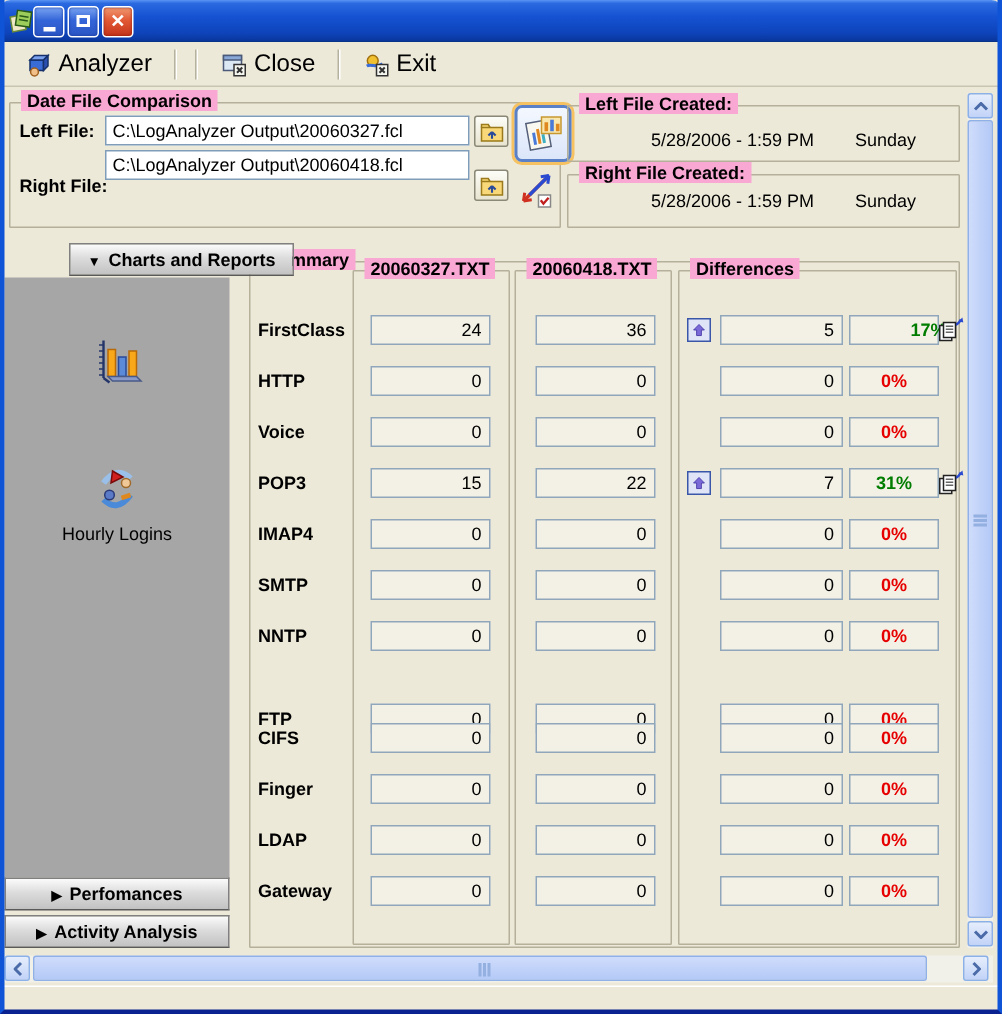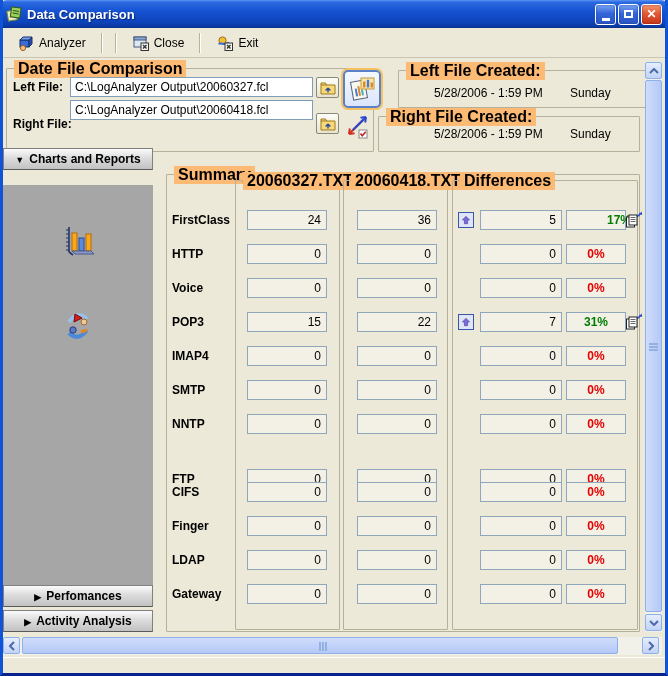--- a/index.html
+++ b/index.html
@@ -37,28 +37,28 @@
   .glyph-min { align-self:flex-end; margin:0 0 3px 0; width:8px; height:3px; background:#fff; }
   .glyph-max { width:9px; height:8px; border:2px solid #fff; }
   
   .toolbar {
     position:absolute; left:0; top:28px; width:668px; height:30px;
     background:#ece9d8; border-bottom:1px solid #c9c5b2;
     display:flex; align-items:center; padding-left:8px; z-index:40;
   }
   .tbtn {
     display:flex; align-items:center; gap:4px; padding:3px 8px; border:1px solid transparent;
-    font-size:12px; cursor:default;
+    font-size:16px; cursor:default;
   }
   .tsep { width:2px; height:20px; border-left:1px solid #b6b2a0; border-right:1px solid #fff; margin:0 6px; }
   
   .gb { position:absolute; border:1px solid #b4b09a; border-radius:1px; }
   .gb .legend {
-    position:absolute; top:-9px; left:7px; background:#fdba74; padding:0 4px;
-    font-weight:bold; font-size:16px; white-space:nowrap;
+    position:absolute; top:-9px; left:7px; background:#f9a8d4; padding:0 4px;
+    font-weight:bold; font-size:12px; white-space:nowrap;
   }
   
   .flabel { position:absolute; font-weight:bold; }
   .xp-input {
     position:absolute; height:20px; border:1px solid #7f9db9; background:#fff;
     font-family:"Liberation Sans",sans-serif; font-size:12px; padding:1px 4px;
   }
   .sqbtn {
     position:absolute; width:23px; height:21px;
     background:linear-gradient(180deg,#fdfdf8,#e8e4d0); border:1px solid #8a8876; border-radius:2px;
@@ -120,21 +120,20 @@
 
 <div class="titlebar">
   <span>
     <svg width="16" height="16" viewBox="0 0 16 16">
       <rect x="1.5" y="4.5" width="9" height="10" fill="#efe9c8" stroke="#6a8a3a" transform="rotate(-10 6 9)"></rect>
       <rect x="5" y="1.5" width="9.5" height="10" fill="#9ccc5a" stroke="#2a5a1a" transform="rotate(8 10 6)"></rect>
       <line x1="7" y1="4.5" x2="13" y2="5.5" stroke="#2a5a1a"></line>
       <line x1="6.6" y1="7" x2="12.6" y2="8" stroke="#2a5a1a"></line>
     </svg>
   </span>
-  <span class="title">Data Comparison</span>
   <span class="winbtns">
     <span class="winbtn">
         <span class="glyph-min"></span>
       </span>
     <span class="winbtn">
         <span class="glyph-max"></span>
       </span>
     <span class="winbtn close">
         <span>✕</span>
       </span>
@@ -227,35 +226,35 @@
       <path d="M4 21 L19 6" stroke="#d03020" stroke-width="2.2"></path>
       <path d="M4 21 l5.5 -0.8 M4 21 l0.8 -5.5" stroke="#d03020" stroke-width="2" fill="none"></path>
       <path d="M8 17 L21 4" stroke="#2a4ad0" stroke-width="2.2"></path>
       <path d="M21 4 l-5.5 0.8 M21 4 l-0.8 5.5" stroke="#2a4ad0" stroke-width="2" fill="none"></path>
       <rect x="14" y="17" width="8" height="8" fill="#fff" stroke="#888"></rect>
       <path d="M15.5 20.5 l1.8 2.3 l3.4 -4" stroke="#c02020" stroke-width="1.6" fill="none"></path>
     </svg>
   </span>
 </div>
 
-<div class="gb" style="left:378px; top:70px; width:262px; height:38px;margin-left:20px;">
+<div class="gb" style="left:378px; top:70px; width:262px; height:38px;">
   <span class="legend">Left File Created:</span>
 </div>
 <span class="created-val" style="left:434px; top:86px;">5/28/2006 - 1:59 PM</span>
 <span class="created-val" style="left:570px; top:86px;">Sunday</span>
 
 <div class="gb" style="left:378px; top:116px; width:262px; height:36px;">
   <span class="legend">Right File Created:</span>
 </div>
 <span class="created-val" style="left:434px; top:127px;">5/28/2006 - 1:59 PM</span>
 <span class="created-val" style="left:570px; top:127px;">Sunday</span>
 
 <div class="side-panel"></div>
 
-<div class="side-btn" style="top:148px;">
+<div class="side-btn" style="top:162px;margin-left:43px;">
   <span class="arrow">▼</span><span>Charts and Reports</span>
 </div>
 
 <div class="side-item" style="left:3px; top:222px;">
   <span style="display:inline-block;">
     <svg width="36" height="36" viewBox="0 0 36 36">
       <line x1="9" y1="5" x2="9" y2="30" stroke="#23356a" stroke-width="1.6"></line>
       <line x1="9" y1="30" x2="13" y2="33" stroke="#23356a" stroke-width="1.6"></line>
       <g stroke="#23356a">
           <line x1="6" y1="8" x2="9" y2="8"></line>
@@ -277,20 +276,21 @@
   <span style="display:inline-block;">
     <svg width="36" height="36" viewBox="0 0 36 36">
       <path d="M9 25 q9 9 18 -3" stroke="#4a8ad8" stroke-width="4" fill="none"></path>
       <path d="M27 11 q-9 -9 -18 3" stroke="#9ac0ea" stroke-width="4" fill="none"></path>
       <polygon points="15,6 22,10 14,14" fill="#d02020" stroke="#7a0a0a"></polygon>
       <circle cx="13" cy="22" r="3.2" fill="#5a7ac8" stroke="#2a3a78"></circle>
       <circle cx="24" cy="14" r="3" fill="#f0c898" stroke="#a06a2a"></circle>
       <path d="M21 24 l6 -2" stroke="#e08820" stroke-width="3"></path>
     </svg>
   </span>
+  <span class="cap">Hourly Logins</span>
 </div>
 
 <div class="side-btn" style="top:585px;">
   <span class="arrow">▶</span><span>Perfomances</span>
 </div>
 <div class="side-btn" style="top:610px;">
   <span class="arrow">▶</span><span>Activity Analysis</span>
 </div>
 
 <div class="summary-area">

